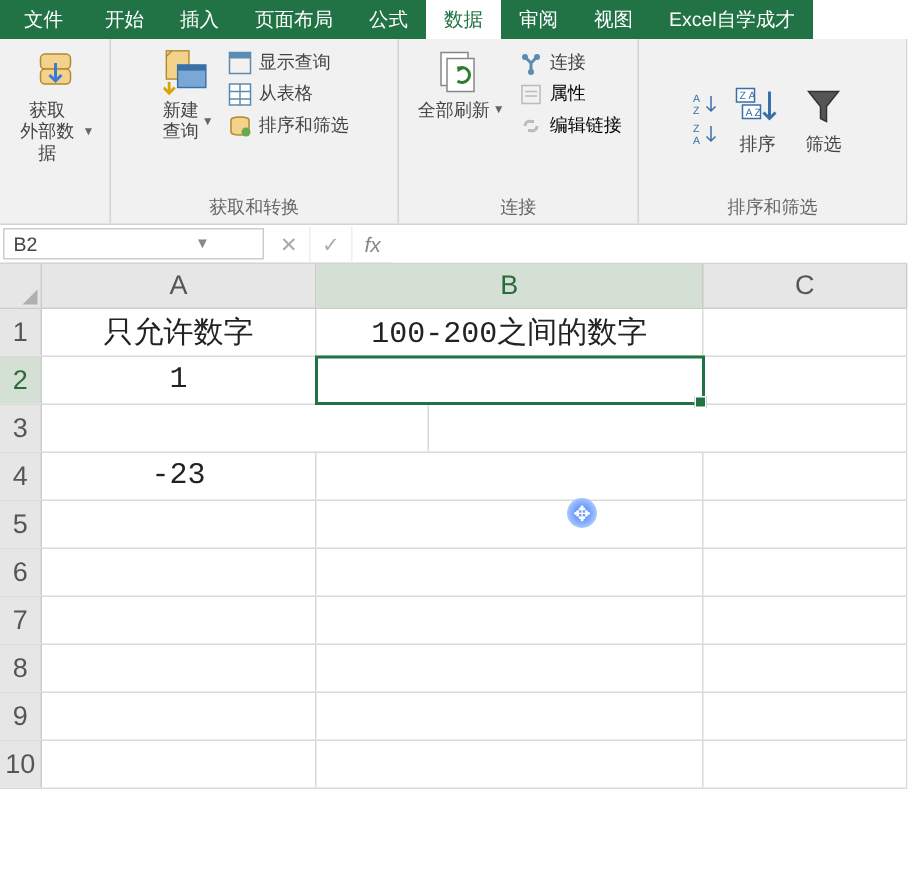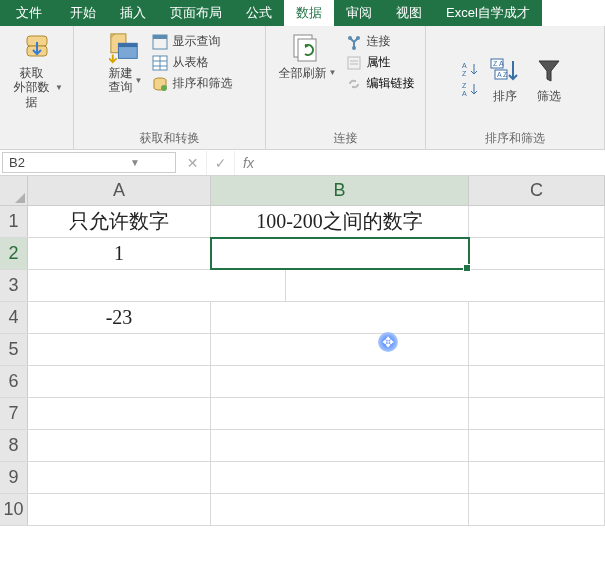--- a/index.html
+++ b/index.html
@@ -44,21 +44,21 @@
   .sel-all { width:28px; border-right:1px solid #ccc; position:relative; background:#e6e6e6; cursor:pointer; }
   .sel-all::after { content:""; position:absolute; right:2px; bottom:2px; width:0; height:0; border-style:solid; border-width:0 0 10px 10px; border-color:transparent transparent #b0b0b0 transparent; }
   .col-h { border-right:1px solid #ccc; display:flex; align-items:center; justify-content:center; font-size:18px; color:#555; cursor:pointer; }
   .col-A { width:183px; }
   .col-B { width:258px; }
   .col-C { flex:1; }
   .col-h.active { background:#d3e0d3; color:#2a6b3a; }
   .row { display:flex; height:32px; border-bottom:1px solid #d9d9d9; }
   .row-h { width:28px; border-right:1px solid #ccc; background:#e6e6e6; display:flex; align-items:center; justify-content:center; font-size:18px; color:#555; cursor:pointer; }
   .row-h.active { background:#d3e0d3; color:#2a6b3a; }
-  .cell { border-right:1px solid #d9d9d9; display:flex; align-items:center; justify-content:center; font-size:20px; font-family: Liberation Serif, serif; color:#222; position:relative; }
+  .cell { border-right:1px solid #d9d9d9; display:flex; align-items:center; justify-content:center; font-size:20px; font-family: Liberation Mono, monospace; color:#222; position:relative; }
   .cell.col-A { width:183px; }
   .cell.col-B { width:258px; }
   .cell.col-C { flex:1; }
   .row1 .cell { font-size:20px; }
   .cell.selected { outline:2px solid #217346; outline-offset:-1px; z-index:5; }
   .cell.selected::after { content:""; position:absolute; right:-3px; bottom:-3px; width:6px; height:6px; background:#217346; border:1px solid #fff; z-index:6; }
 
   
   .cursor-marker { position:absolute; left:378px; top:332px; width:20px; height:20px; border-radius:50%; background:radial-gradient(circle,#5b8ff9 30%,#a0c2ff 70%); opacity:0.9; z-index:50; display:flex; align-items:center; justify-content:center; font-size:14px; color:#fff; }
 

